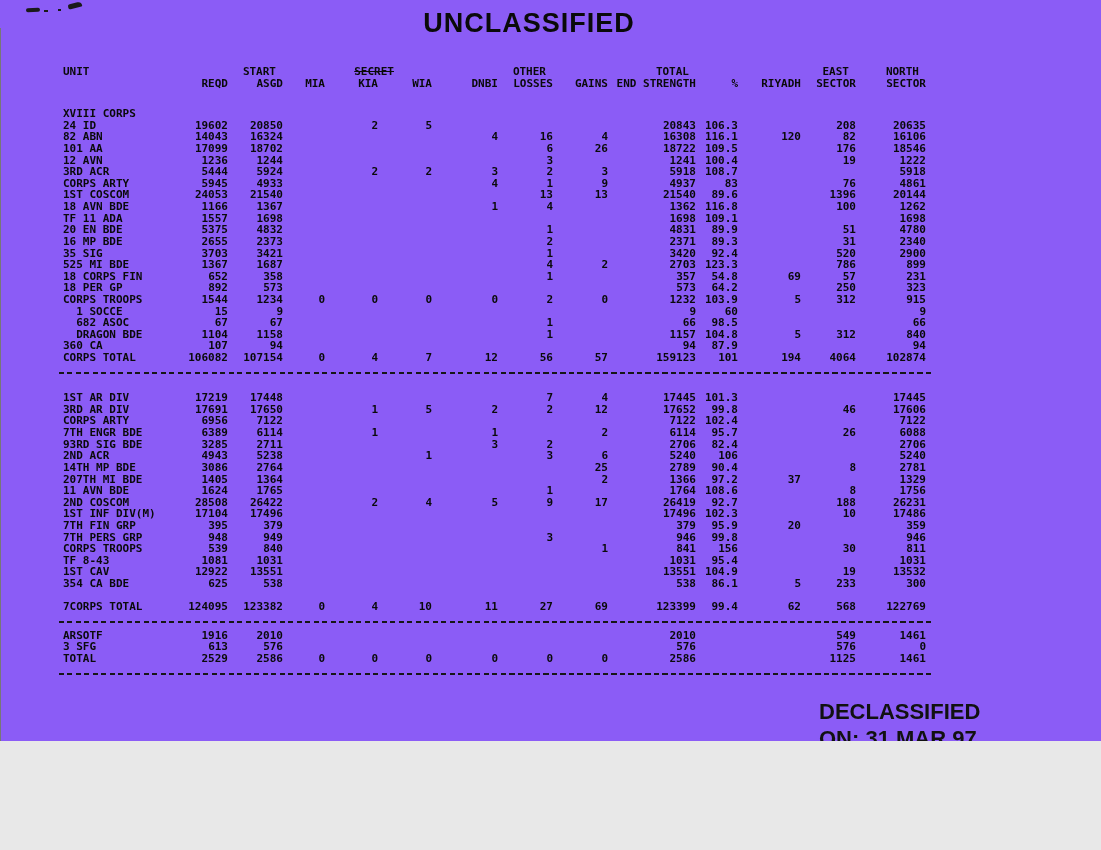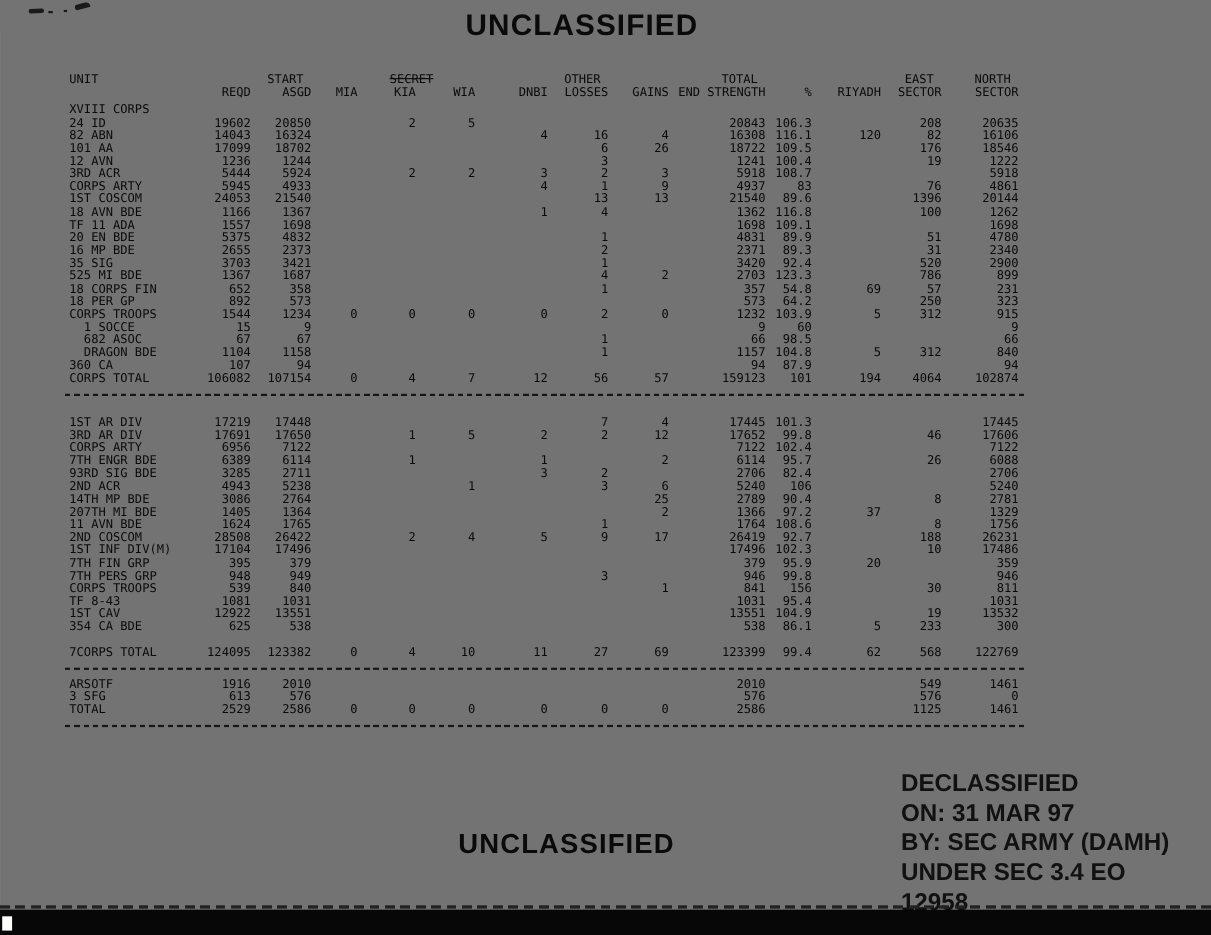--- a/index.html
+++ b/index.html
@@ -1,40 +1,40 @@
 <!DOCTYPE html>
 <html><head>
 <meta charset="utf-8">
 <style>
   html,body{margin:0;padding:0;background:#e8e8e8;}
-  .page{position:relative;width:1101px;height:850px;background:#737373;overflow:hidden;
+  .page{position:relative;width:1101px;height:741px;background:#8b5cf6;overflow:hidden;
         font-family:"DejaVu Sans Mono",monospace;color:#0a0a0a;}
   .scan-edge{position:absolute;left:0;top:28px;width:1px;height:795px;background:#777;}
   .mark{position:absolute;background:#1a1a1a;}
   .mark.m1{left:26px;top:8px;width:14px;height:4px;border-radius:2px;transform:rotate(-2deg);}
   .mark.m2{left:44px;top:10px;width:4px;height:2px;}
   .mark.m3{left:58px;top:9px;width:3px;height:2px;}
   .mark.m4{left:68px;top:3px;width:14px;height:5px;border-radius:2px 4px 1px 2px;transform:rotate(-14deg);}
   .title-top{position:absolute;top:8px;left:0;width:1058px;text-align:center;
              font-family:"Liberation Sans",sans-serif;font-weight:bold;font-size:27px;letter-spacing:1px;}
   .report-line{position:absolute;top:51px;left:0;width:1101px;height:14px;font-size:11px;font-weight:700;}
   .report-line span{position:absolute;white-space:pre;}
   .rl-date{left:63px;}
   .rl-title{left:289px;}
   .rl-asof{left:455px;}
   .rl-asofv{left:507px;}
-  .tbl{position:absolute;left:63px;top:66px;width:863px;font-size:11px;font-weight:400;}
+  .tbl{position:absolute;left:63px;top:66px;width:863px;font-size:11px;font-weight:700;}
   .row{display:grid;grid-template-columns:102px 63px 55px 42px 53px 54px 66px 55px 55px 88px 42px 63px 55px 70px;
        height:11.62px;line-height:11.62px;}
   .row span{display:block;text-align:right;white-space:pre;overflow:visible;}
   .row span:first-child{text-align:left;}
   .row.hdr-top span{padding-right:7px;}
   .row.hdr-top span:first-child{padding-right:0;}
   .row.hdr-top span.struck{text-decoration:line-through;padding-right:0;transform:translateX(16px);}
-  .section-label{margin-top:5px;}
+  .section-label{margin-top:19px;}
   .blank-row{height:11.62px;}
   .divider{height:2px;margin:8px 0 7px -4px;width:872px;
            background:repeating-linear-gradient(90deg,#161616 0 5px,transparent 5px 8.5px);}
   .title-bottom{position:absolute;top:753px;left:0;width:1030px;text-align:center;
                 font-family:"Liberation Sans",sans-serif;font-weight:bold;font-size:25px;letter-spacing:1px;}
   .declass{position:absolute;left:819px;top:698px;width:290px;
            font-family:"Liberation Sans",sans-serif;font-weight:bold;font-size:22px;line-height:27px;
            color:#111;white-space:nowrap;}
   .black-bar{position:absolute;left:0;top:827px;width:1101px;height:23px;background:#070707;}
   .bar-notch{position:absolute;left:2px;top:833px;width:9px;height:13px;background:#fdfdfc;}

